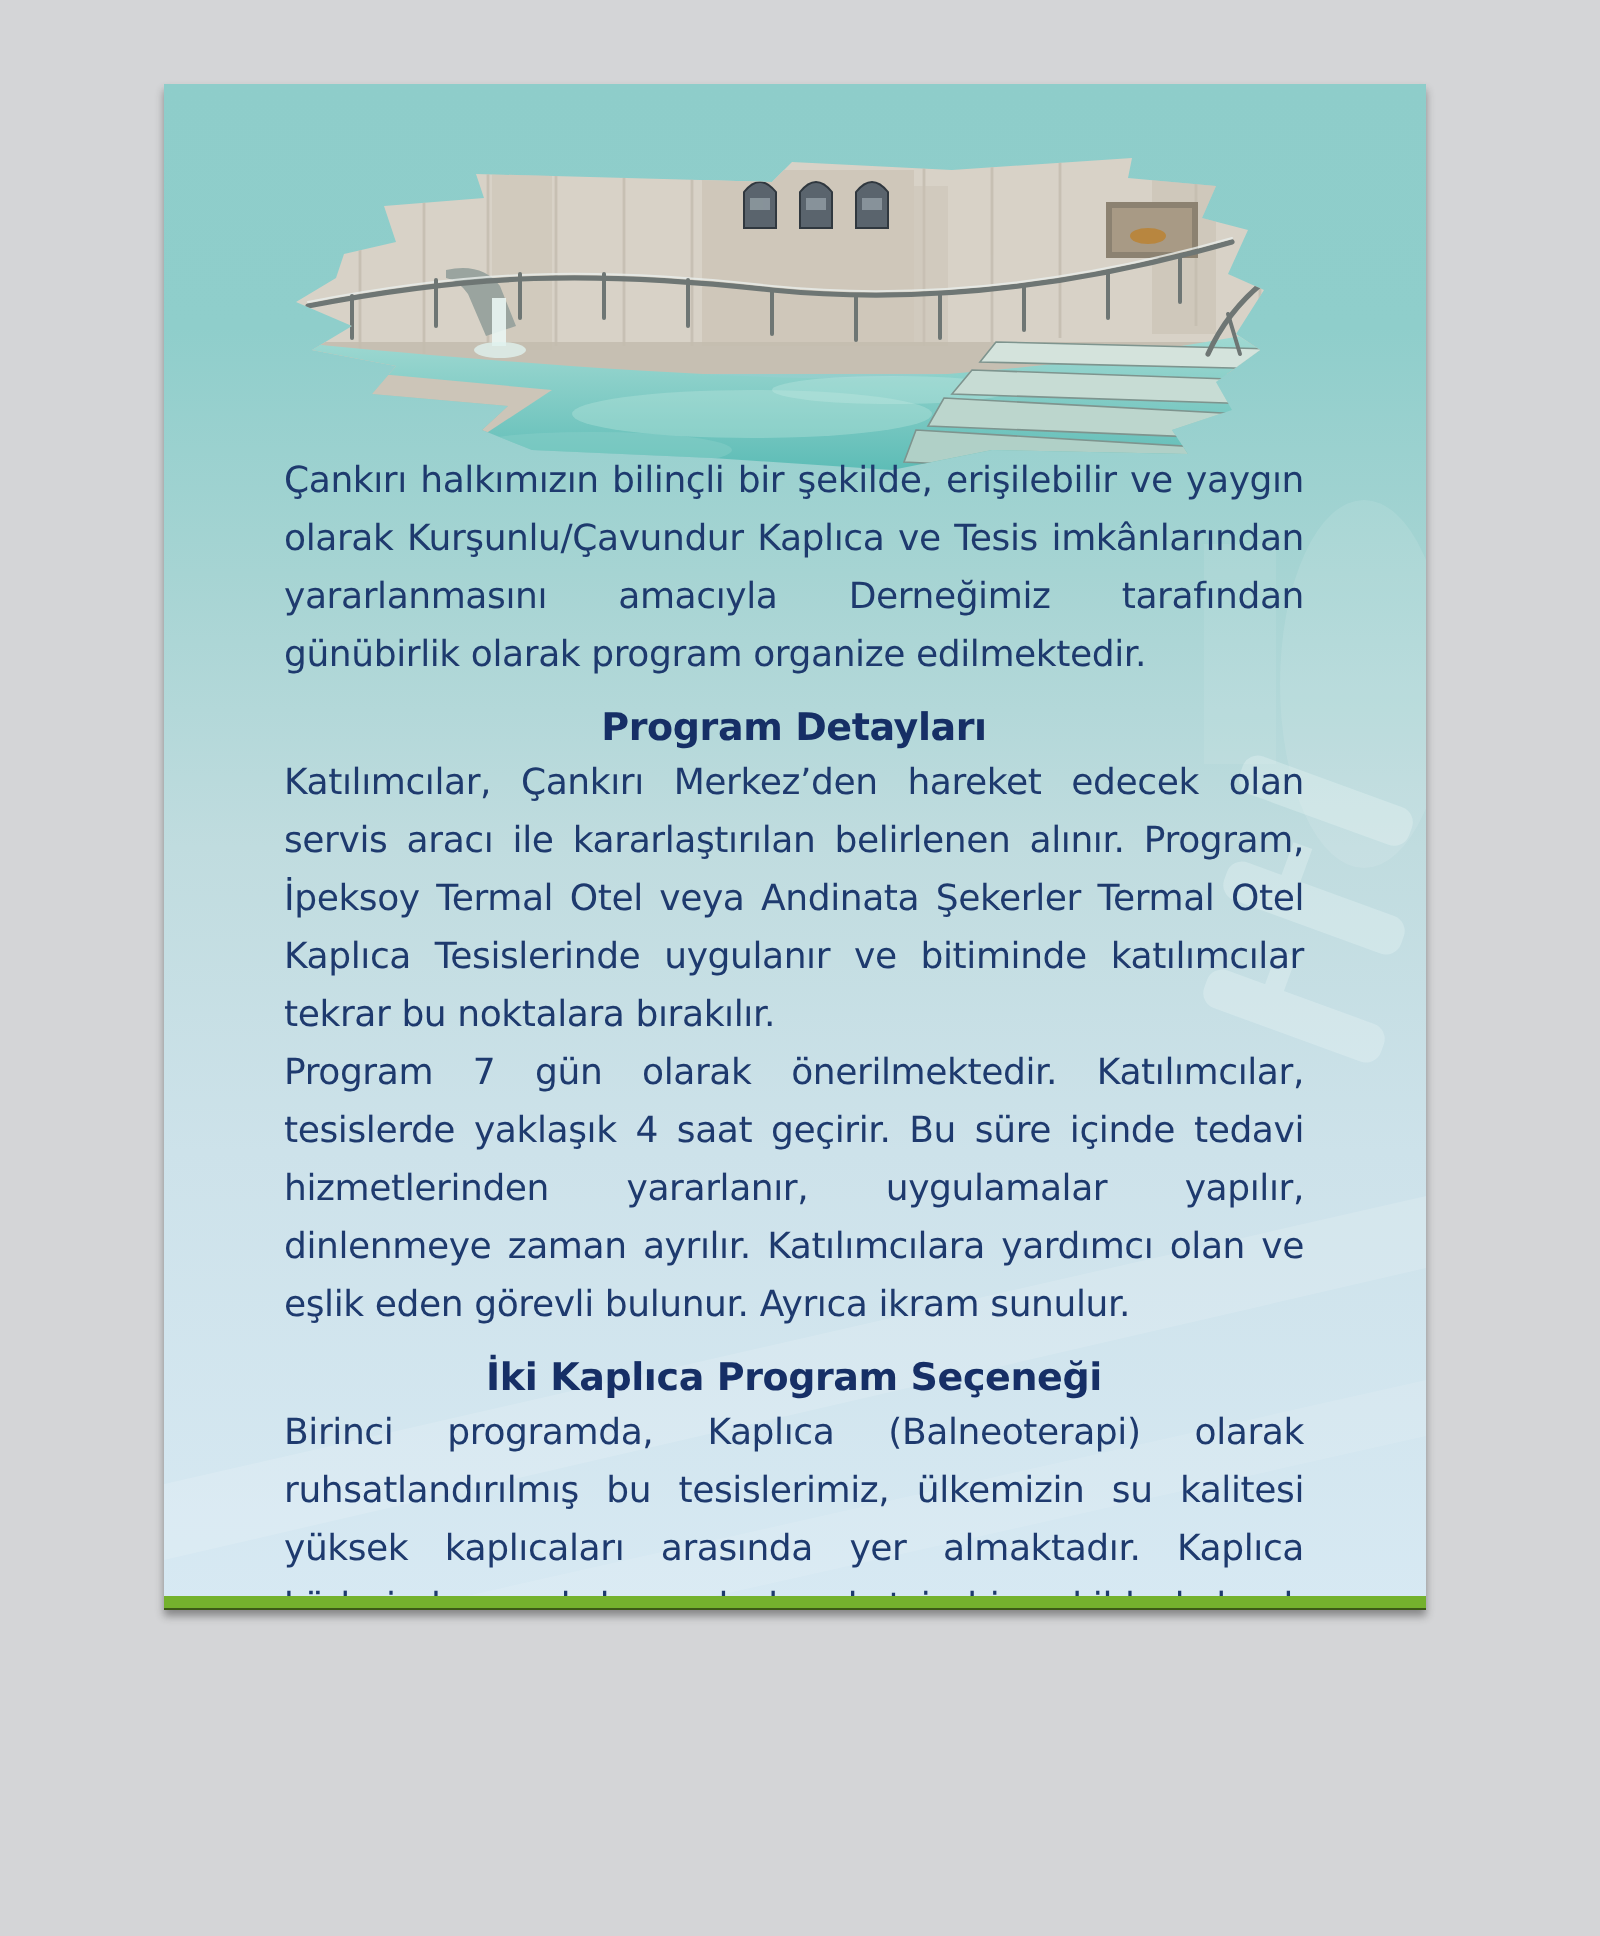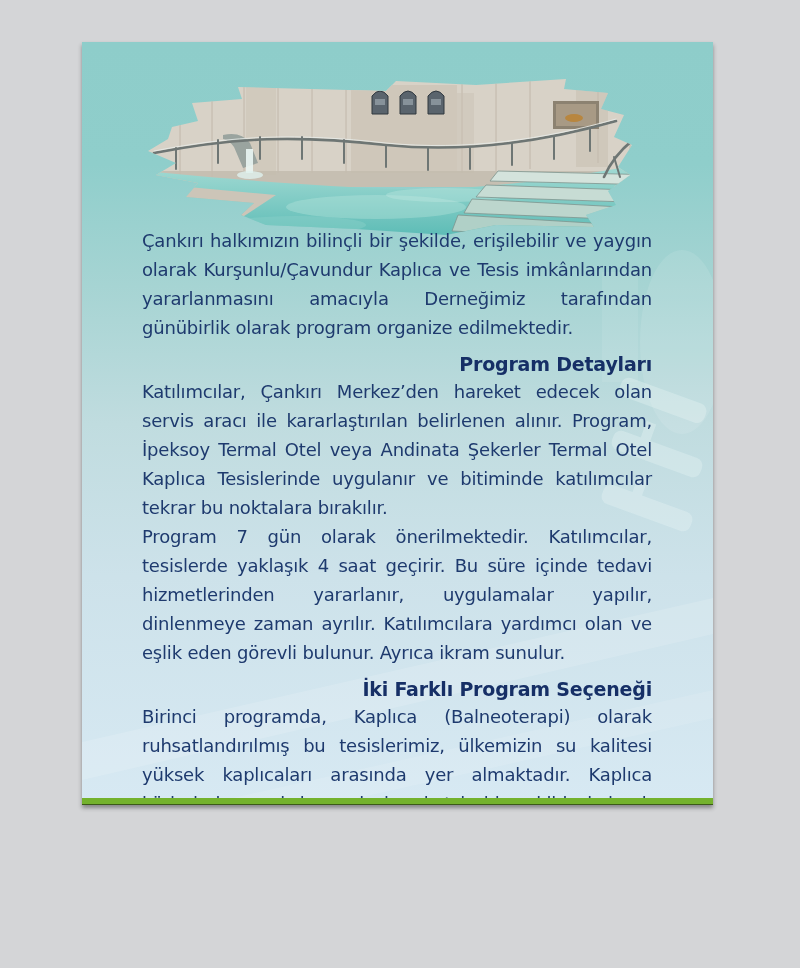--- a/index.html
+++ b/index.html
@@ -20,21 +20,21 @@
   .photo{position:absolute;left:64px;top:33px;width:512px;height:166px;}
   .photo svg{display:block;}
   .text{
     position:absolute;left:60px;top:184px;width:510px;
     color:#1e3a6e;font-size:18px;line-height:29px;
     text-align:justify;letter-spacing:-0.2px;
   }
   .text p{margin:0;}
   .text h2{
     margin:9px 0 0 0;font-size:19px;line-height:26px;
-    font-weight:bold;color:#162f66;text-align:right;
+    font-weight:bold;color:#162f66;text-align:center;
   }
   .badge-cloud{
     position:absolute;left:14px;top:818px;width:100px;height:58px;
     background:rgba(255,255,255,.75);border-radius:50%;
     filter:blur(9px);
   }
   .badge{
     position:absolute;left:49px;top:824px;width:45px;height:54px;
     background:linear-gradient(205deg,
       #d2262f 0%, #b52336 28%, #6d2347 55%, #253160 82%, #1b2a55 100%);
@@ -186,21 +186,21 @@
         </g>
       </g>
     </svg>
   </div>
 
   <div class="text">
     <p>Çankırı halkımızın bilinçli bir şekilde, erişilebilir ve yaygın olarak Kurşunlu/Çavundur Kaplıca ve Tesis imkânlarından yararlanmasını amacıyla Derneğimiz tarafından günübirlik olarak program organize edilmektedir.</p>
     <h2>Program Detayları</h2>
     <p>Katılımcılar, Çankırı Merkez’den hareket edecek olan servis aracı ile kararlaştırılan belirlenen alınır. Program, İpeksoy Termal Otel veya Andinata Şekerler Termal Otel Kaplıca Tesislerinde uygulanır ve bitiminde katılımcılar tekrar bu noktalara bırakılır.</p>
     <p>Program 7 gün olarak önerilmektedir. Katılımcılar, tesislerde yaklaşık 4 saat geçirir. Bu süre içinde tedavi hizmetlerinden yararlanır, uygulamalar yapılır, dinlenmeye zaman ayrılır. Katılımcılara yardımcı olan ve eşlik eden görevli bulunur. Ayrıca ikram sunulur.</p>
-    <h2>İki Farklı Program Seçeneği</h2>
+    <h2>İki Kaplıca Program Seçeneği</h2>
     <p>Birinci programda, Kaplıca (Balneoterapi) olarak ruhsatlandırılmış bu tesislerimiz, ülkemizin su kalitesi yüksek kaplıcaları arasında yer almaktadır. Kaplıca kürlerinde, sıcak havuzda hareketsiz bir şekilde kalarak suyun ısı ve mineral etkisinden faydalanılır. Tesiste kalınan süre içerisinde katılımcılar belirlenen aralıklarla kaplıca kürü alır.</p>
   </div>
 
   <div class="badge-cloud"></div>
   <div class="badge">
     <span>2</span>
   </div>
 
   <div class="navy-box"></div>
   <div class="dots"></div>

